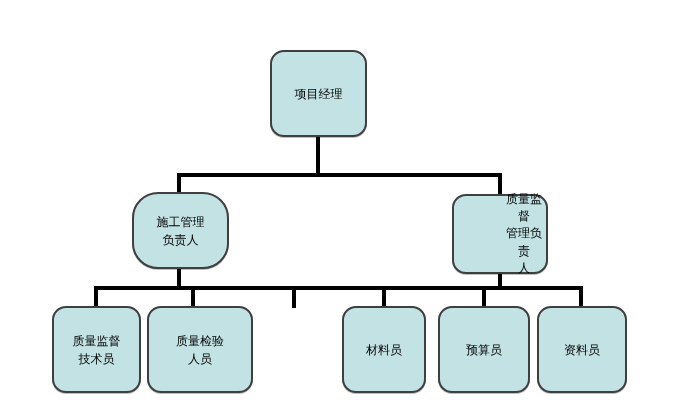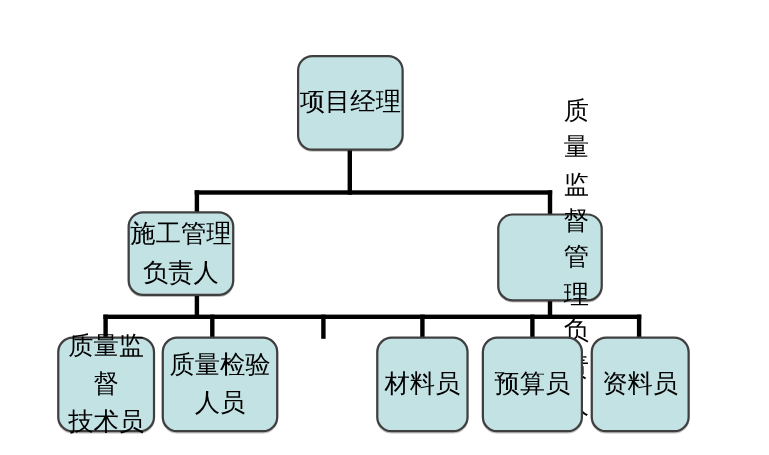--- a/index.html
+++ b/index.html
@@ -22,33 +22,33 @@
   }
   .node {
     position: absolute;
     background: var(--box-fill);
     border: 2px solid var(--box-border);
     border-radius: 14px;
     display: flex;
     align-items: center;
     justify-content: center;
     text-align: center;
-    font-size: 23px;
+    font-size: 12px;
     line-height: 1.5;
     color: #000000;
     white-space: pre-line;
     box-shadow: 0 1px 0 rgba(0,0,0,0.25);
   }
   .line {
     position: absolute;
     background: var(--line-color);
   }
   
   .n-pm  { left: 270px; top: 50px;  width: 97px; height: 87px; }
-  .n-cm  { left: 116px; top: 192px; width: 97px; height: 77px; }
+  .n-cm  { left: 132px; top: 192px; width: 97px; height: 77px; border-radius: 26px; }
   .n-qs  { left: 452px; top: 194px; width: 96px; height: 80px; line-height: 1.45; padding-left: 48px; }
   .n-b1  { left: 52px;  top: 306px; width: 89px; height: 87px; }
   .n-b2  { left: 147px; top: 306px; width: 106px; height: 87px; }
   .n-b3  { left: 250px; top: 306px; width: 88px; height: 87px; }
   .n-b4  { left: 342px; top: 306px; width: 84px; height: 87px; }
   .n-b5  { left: 438px; top: 306px; width: 92px; height: 87px; }
   .n-b6  { left: 537px; top: 306px; width: 90px; height: 87px; }
   
   .c-v-root   { left: 316px; top: 135px; width: 4px; height: 42px; }
   .c-h1       { left: 177px; top: 173px; width: 325px; height: 4px; }

